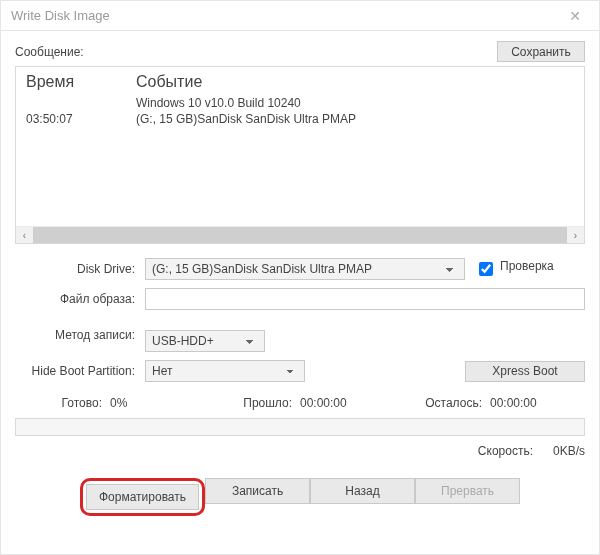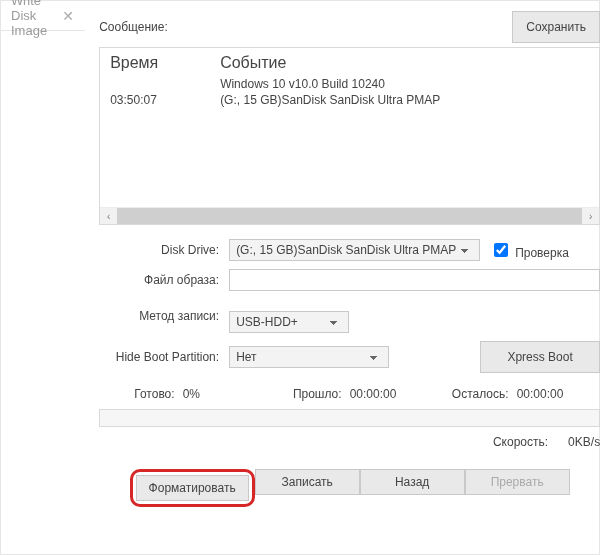--- a/index.html
+++ b/index.html
@@ -24,21 +24,21 @@
     width: 600px; height: 555px;
     font-family: "Segoe UI", Tahoma, Arial, sans-serif;
     font-size: 12px;
     color: var(--text);
     background: #f7f7f7;
   }
   .window {
     width: 600px; height: 555px;
     background: var(--bg);
     border: 1px solid var(--win-border);
-    display: flex; flex-direction: row;
+    display: flex; flex-direction: column;
   }
   .titlebar {
     height: 30px;
     display: flex; align-items: center;
     padding: 0 10px;
     color: var(--title);
     font-size: 13px;
     border-bottom: 1px solid var(--win-border);
   }
   .titlebar .spacer { flex: 1; }
@@ -52,21 +52,21 @@
     flex: 1;
     padding: 10px 14px;
     display: flex; flex-direction: column;
   }
   .row-top {
     display: flex; align-items: center;
     margin-bottom: 4px;
   }
   .row-top .label { flex: 1; }
   .btn {
-    min-width: 88px; height: 32px;
+    min-width: 88px; height: 21px;
     padding: 0 12px;
     background: var(--btn-face);
     border: 1px solid var(--btn-border);
     font-size: 12px;
     color: var(--text);
     cursor: pointer;
   }
   .btn:disabled { color: #aaaaaa; cursor: default; }
   .log-pane {
     border: 1px solid var(--panel-border);
@@ -130,21 +130,21 @@
     appearance: none;
     background-image: linear-gradient(45deg, transparent 50%, #666 50%),
                       linear-gradient(135deg, #666 50%, transparent 50%);
     background-position: calc(100% - 14px) 9px, calc(100% - 10px) 9px;
     background-size: 4px 4px, 4px 4px;
     background-repeat: no-repeat;
     padding-right: 22px;
   }
   .select.readonly { background-color: #f3f3f3; }
   .checkbox-wrap {
-    display: flex; align-items: flex-end; gap: 4px;
+    display: flex; align-items: flex-start; gap: 4px;
     padding-left: 10px;
   }
   .checkbox-wrap input { width: 14px; height: 14px; }
   .status-row {
     display: grid;
     grid-template-columns: 1fr 1fr 1fr 1fr 1fr 1fr;
     align-items: center;
     margin-top: 14px;
   }
   .status-row .lbl { text-align: right; padding-right: 8px; }

